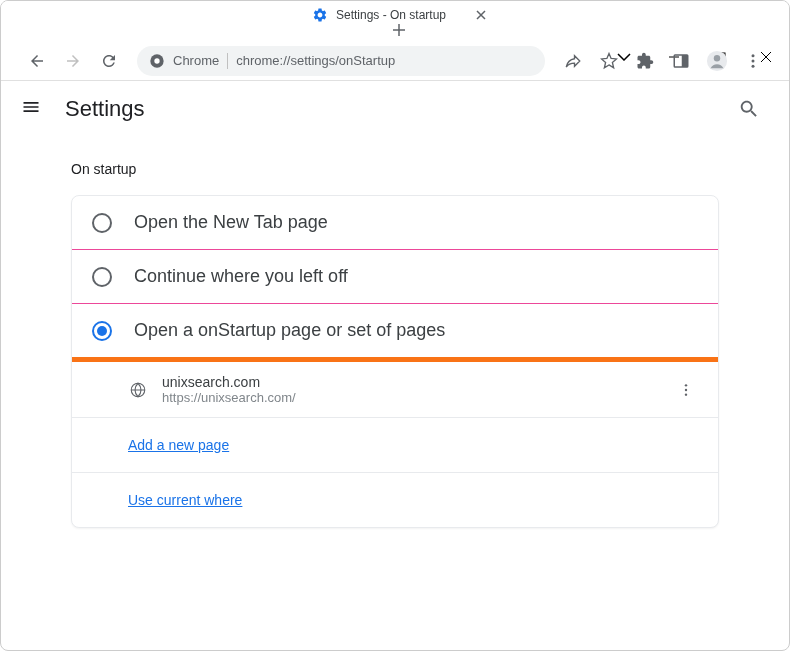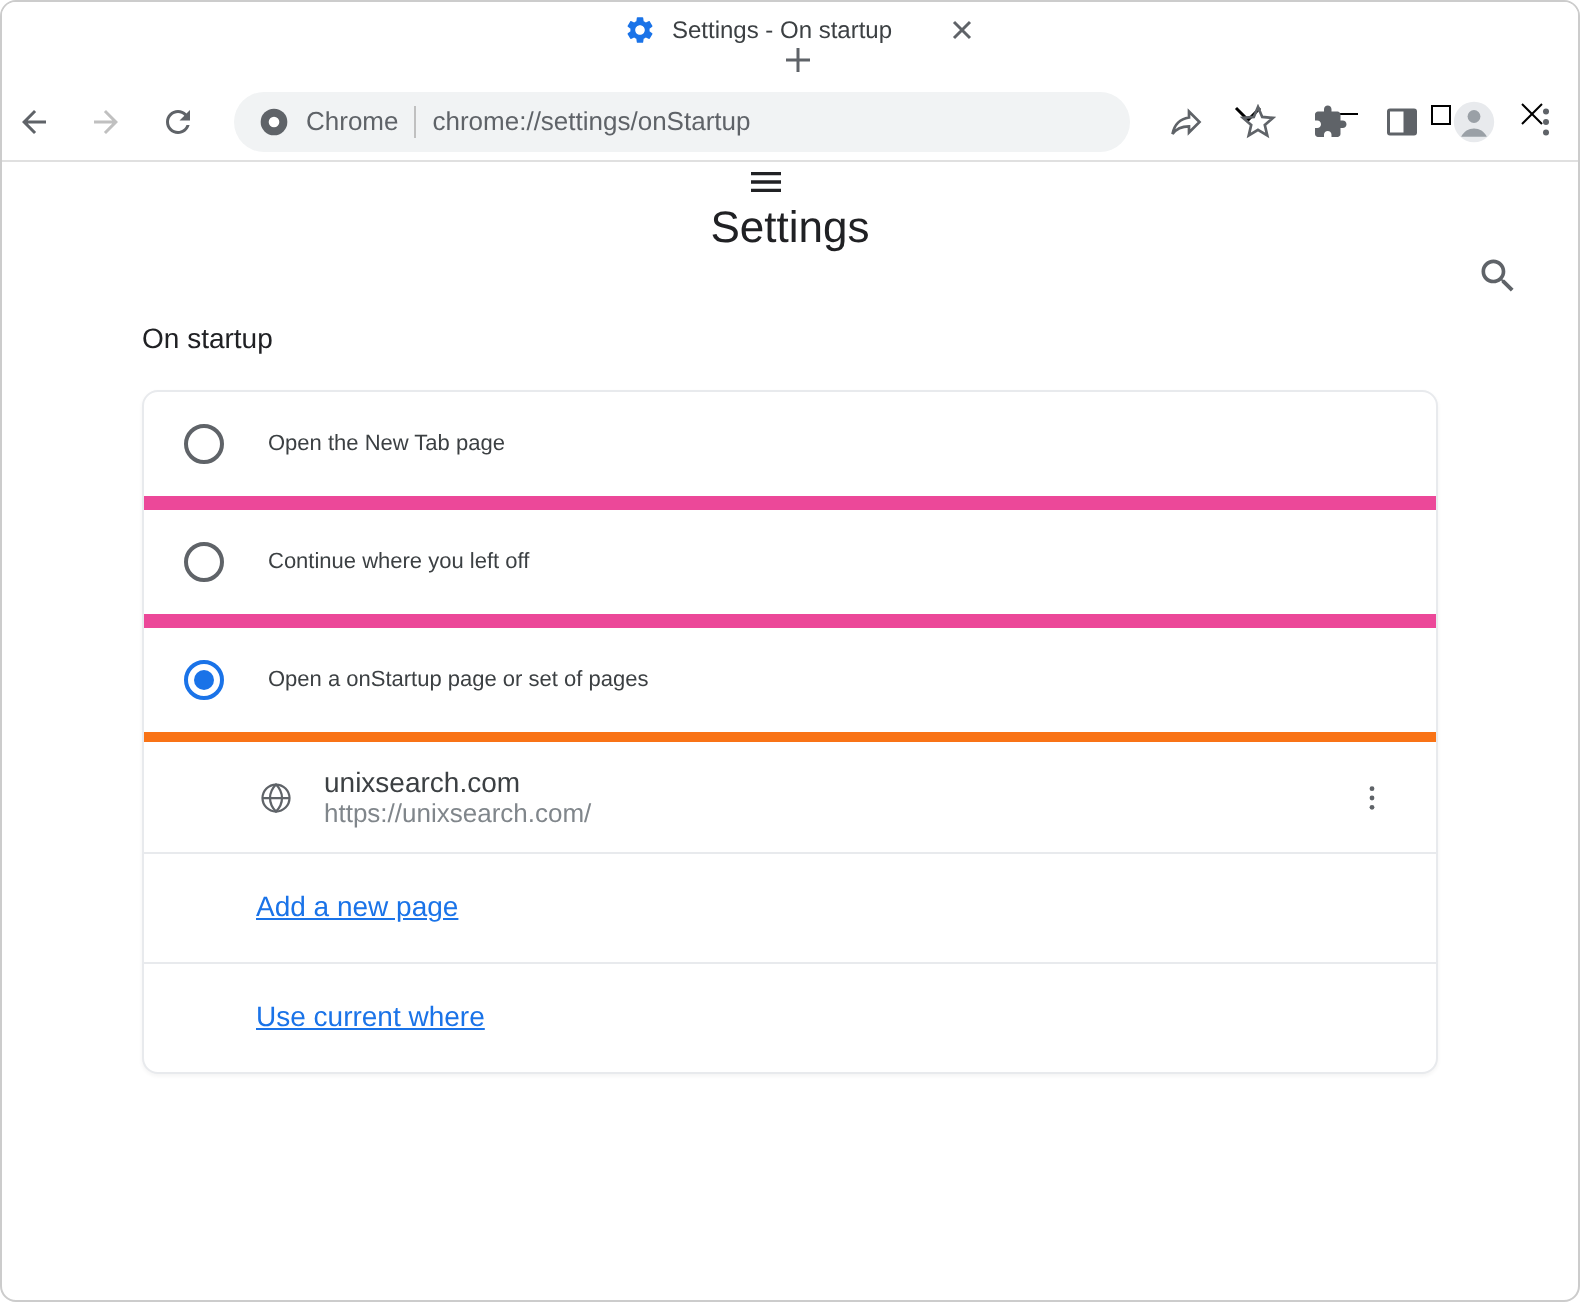--- a/index.html
+++ b/index.html
@@ -15,46 +15,46 @@
 .tab { display: flex; align-items: center; height: 34px; padding: 0 12px; margin-left: 10px; margin-top: 6px; border-radius: 8px 8px 0 0; background: #fff; gap: 8px; position: relative; }
 .tab-gear { width: 16px; height: 16px; }
 .tab-title { font-size: 12px; color: #3c4043; max-width: 150px; white-space: nowrap; overflow: hidden; }
 .tab-close { width: 14px; height: 14px; display: flex; align-items: center; justify-content: center; color: #5f6368; cursor: pointer; margin-left: 20px; }
 .new-tab { width: 28px; height: 28px; display: flex; align-items: center; justify-content: center; margin-left: 8px; color: #5f6368; cursor: pointer; }
 .window-controls { margin-left: auto; display: flex; gap: 0; }
 .win-btn { width: 46px; height: 40px; display: flex; align-items: center; justify-content: center; cursor: pointer; color: #000; }
 .chevron-down { margin-right: 4px; width: 46px; height: 40px; display:flex; align-items:center; justify-content:center; }
 
 
-.toolbar { height: 40px; display: flex; align-items: center; padding: 0 0; gap: 4px; border-bottom: 1px solid #e0e0e0; position: relative; z-index: 1; text-align: right; }
+.toolbar { height: 40px; display: flex; align-items: center; padding: 0 20px; gap: 4px; border-bottom: 1px solid #e0e0e0; position: relative; z-index: 1; text-align: right; }
 .nav-btn { width: 32px; height: 32px; display: flex; align-items: center; justify-content: center; color: #5f6368; cursor: pointer; border-radius: 50%; }
 .nav-btn.disabled { color: #c0c0c0; }
 .omnibox { flex: 1; height: 30px; background: #f1f3f4; border-radius: 15px; display: flex; align-items: center; padding: 0 12px; margin: 0 8px; gap: 8px; }
 .omni-lock { width: 16px; height: 16px; display:flex; align-items:center; justify-content:center; }
 .omni-prefix { font-size: 13px; color: #5f6368; }
 .omni-sep { width: 1px; height: 16px; background: #c0c0c0; }
 .omni-url { font-size: 13px; color: #5f6368; }
 .toolbar-icon { width: 32px; height: 32px; display: flex; align-items: center; justify-content: center; color: #5f6368; cursor: pointer; }
 
 
-.settings-header { height: 56px; display: flex; align-items: center; padding: 0 20px; position: relative; z-index: 1; flex-direction: column; }
+.settings-header { height: 56px; display: flex; align-items: center; padding: 0 20px; position: relative; z-index: 1; }
 .hamburger { width: 24px; height: 24px; cursor: pointer; color: #5f6368; margin-right: 20px; }
 .settings-title { font-size: 22px; color: #202124; font-weight: 400; }
 .search-btn { margin-left: auto; width: 40px; height: 40px; display: flex; align-items: center; justify-content: center; cursor: pointer; color: #5f6368; }
 
 
 .content { padding: 24px 70px; position: relative; z-index: 1; }
 .section-title { font-size: 14px; color: #202124; margin-bottom: 18px; font-weight: 500; }
 .card { background: #fff; border: 1px solid #e8eaed; border-radius: 8px; box-shadow: 0 1px 2px rgba(0,0,0,0.05); }
 .row { display: flex; align-items: center; padding: 16px 20px; gap: 22px; min-height: 52px; }
-.row.border-top { border-top: 7px solid #ec4899; }
+.row.border-top { border-top: 1px solid #ec4899; }
 .radio { width: 20px; height: 20px; border: 2px solid #5f6368; border-radius: 50%; position: relative; flex-shrink: 0; }
 .radio.checked { border-color: #1a73e8; }
 .radio.checked::after { content: ''; position: absolute; width: 10px; height: 10px; background: #1a73e8; border-radius: 50%; top: 3px; left: 3px; }
-.radio-label { font-size: 11px; color: #3c4043; }
+.radio-label { font-size: 18px; color: #3c4043; }
 .page-row { display: flex; align-items: center; padding: 12px 20px 12px 56px; border-top: 5px solid #f97316; gap: 14px; }
 .globe { width: 20px; height: 20px; flex-shrink: 0; display:flex; align-items:center; justify-content:center; }
 .page-info { flex: 1; }
 .page-name { font-size: 14px; color: #3c4043; }
 .page-url { font-size: 13px; color: #80868b; }
 .more-btn { width: 24px; height: 24px; cursor: pointer; color: #5f6368; display: flex; align-items: center; justify-content: center; }
 .link-row { padding: 18px 20px 18px 56px; border-top: 1px solid #e8eaed; }
 .link { font-size: 14px; color: #1a73e8; text-decoration: underline; cursor: pointer; }
 
 svg { display: block; }

